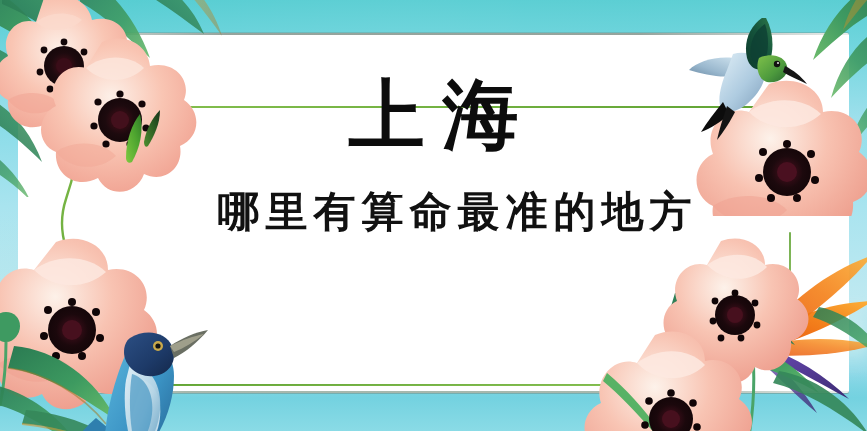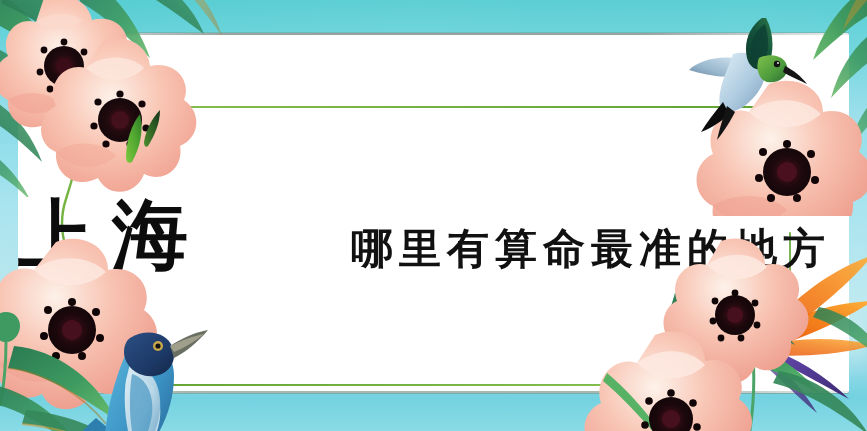--- a/index.html
+++ b/index.html
@@ -58,24 +58,24 @@
     content:"";
     position:absolute; left:0; right:0; bottom:0; height:2px;
     background:linear-gradient(90deg,rgba(130,150,135,.15),rgba(120,145,128,.65) 20%,rgba(120,145,128,.65) 80%,rgba(130,150,135,.15));
   }
 
   
   #frame-svg { position:absolute; left:18px; top:33px; width:831px; height:360px; pointer-events:none; }
 
   
   #text-layer {
-    position:absolute; left:0; top:33px;
+    position:absolute; left:18px; top:33px;
     width:831px; height:360px;
-    display:flex; 
-    align-items:center; justify-content:space-between;
+    display:flex; flex-direction:column;
+    align-items:center; justify-content:flex-start;
     padding-top:44px;
   }
   #title {
     font-family:"DejaVu Serif","Liberation Serif",serif;
     font-weight:700;
     font-size:76px;
     line-height:1;
     color:#0c0c0c;
     letter-spacing:18px;
     text-indent:18px;

